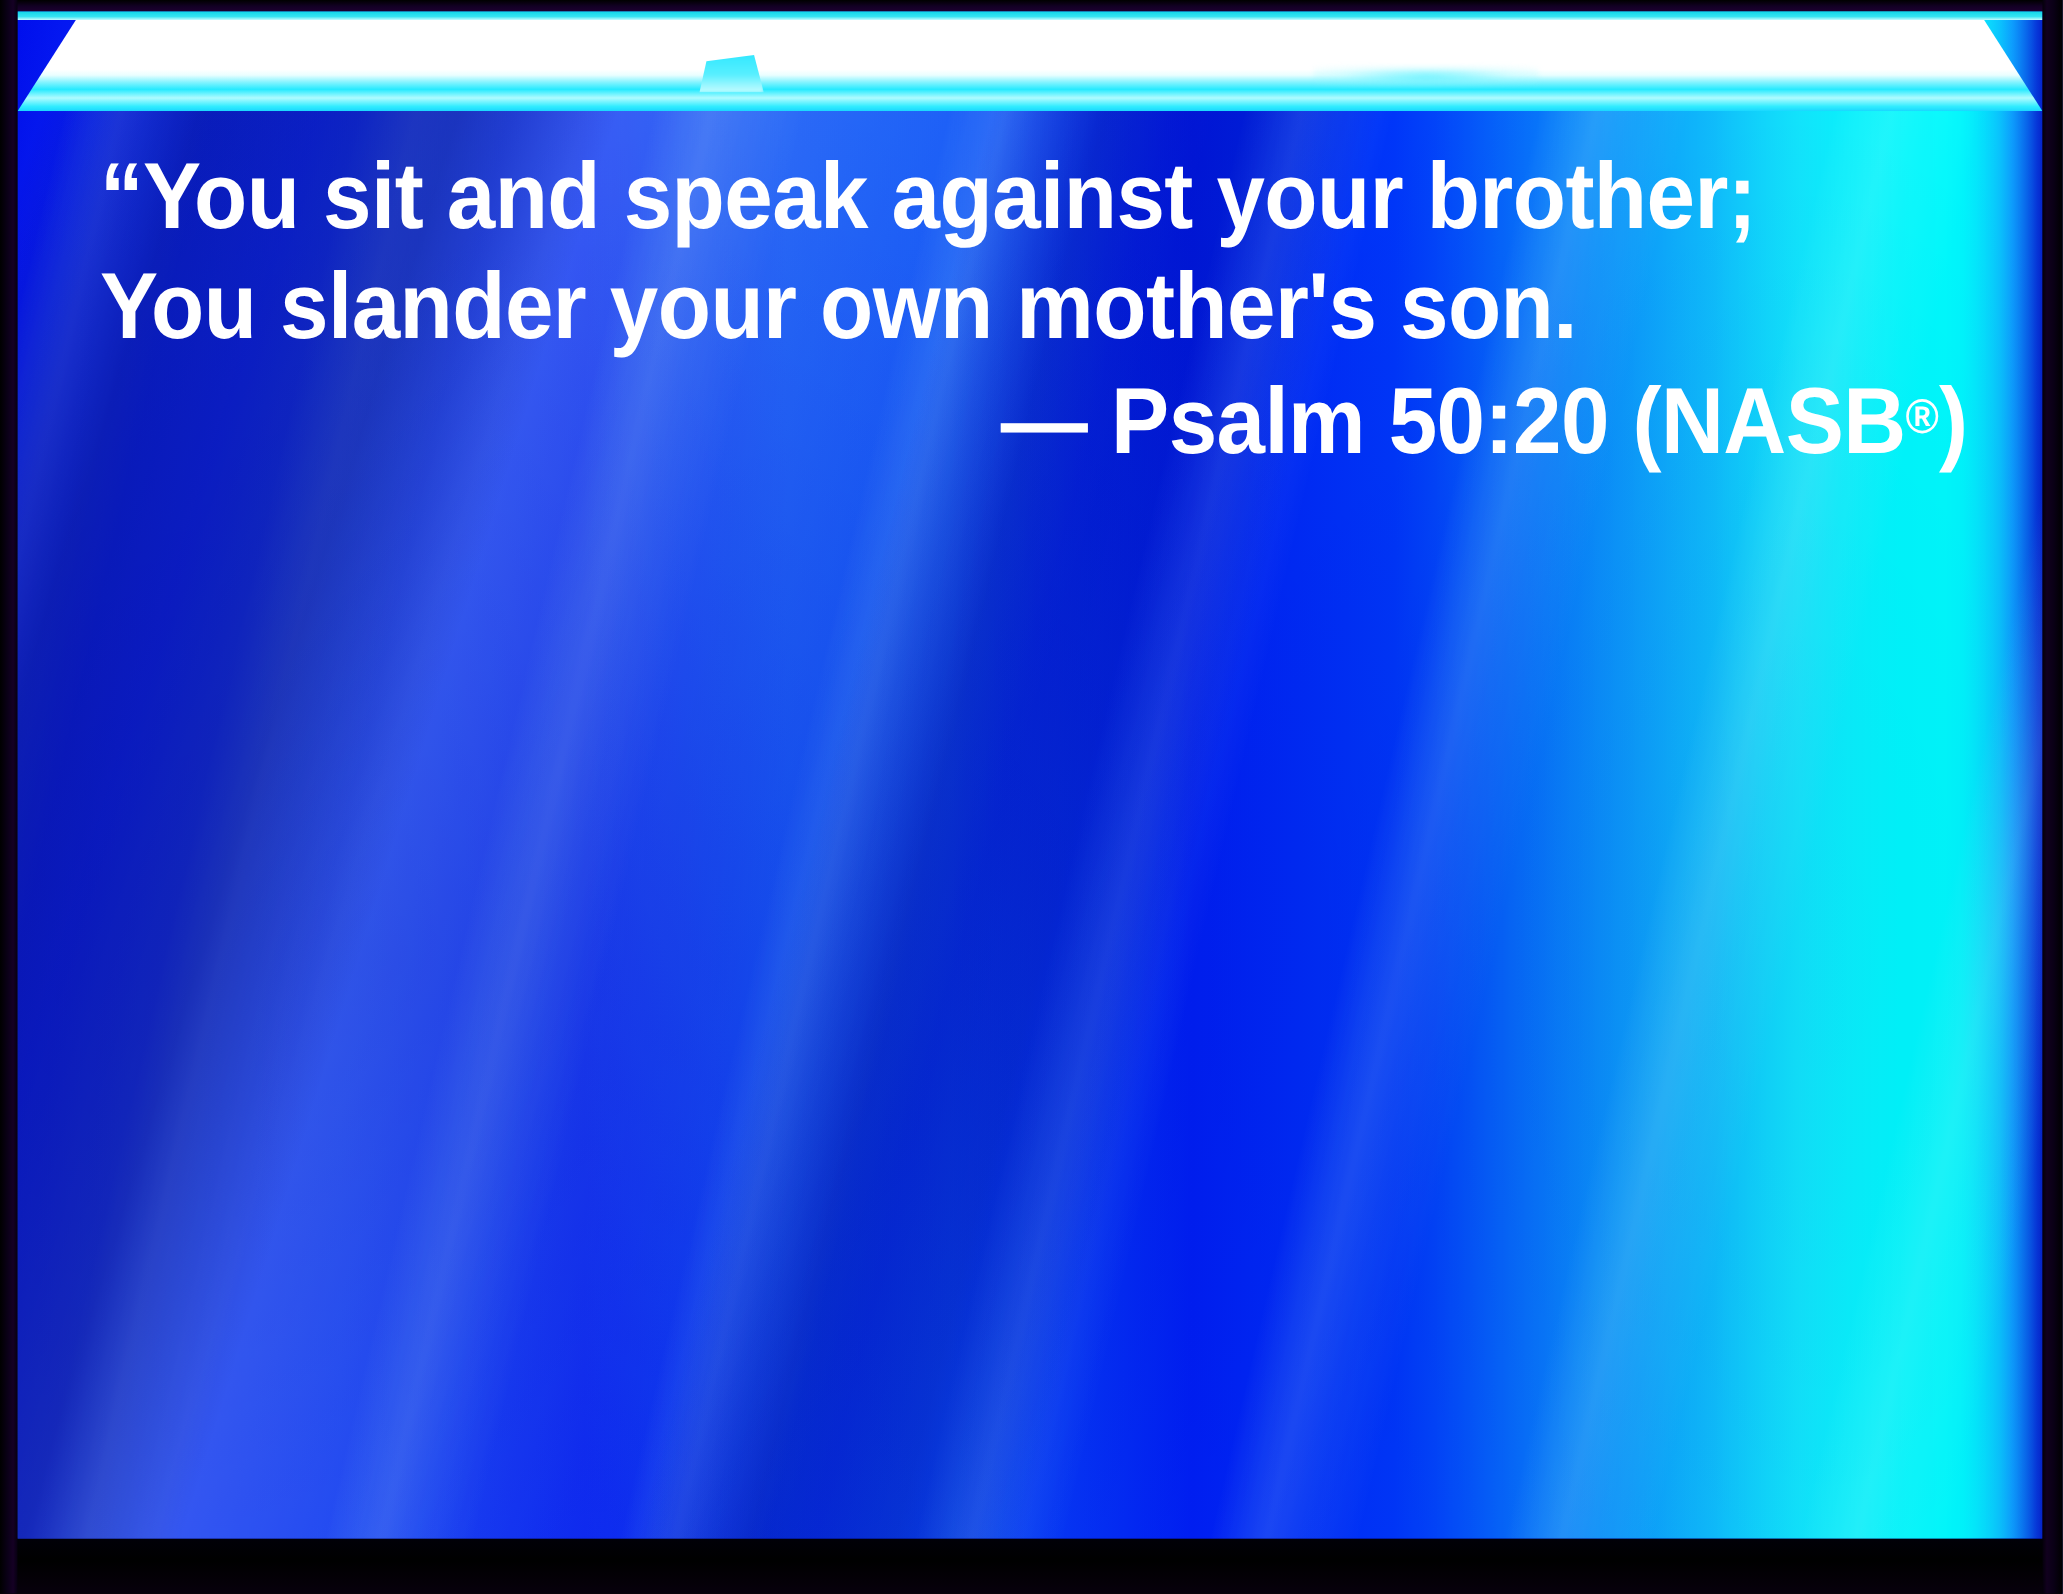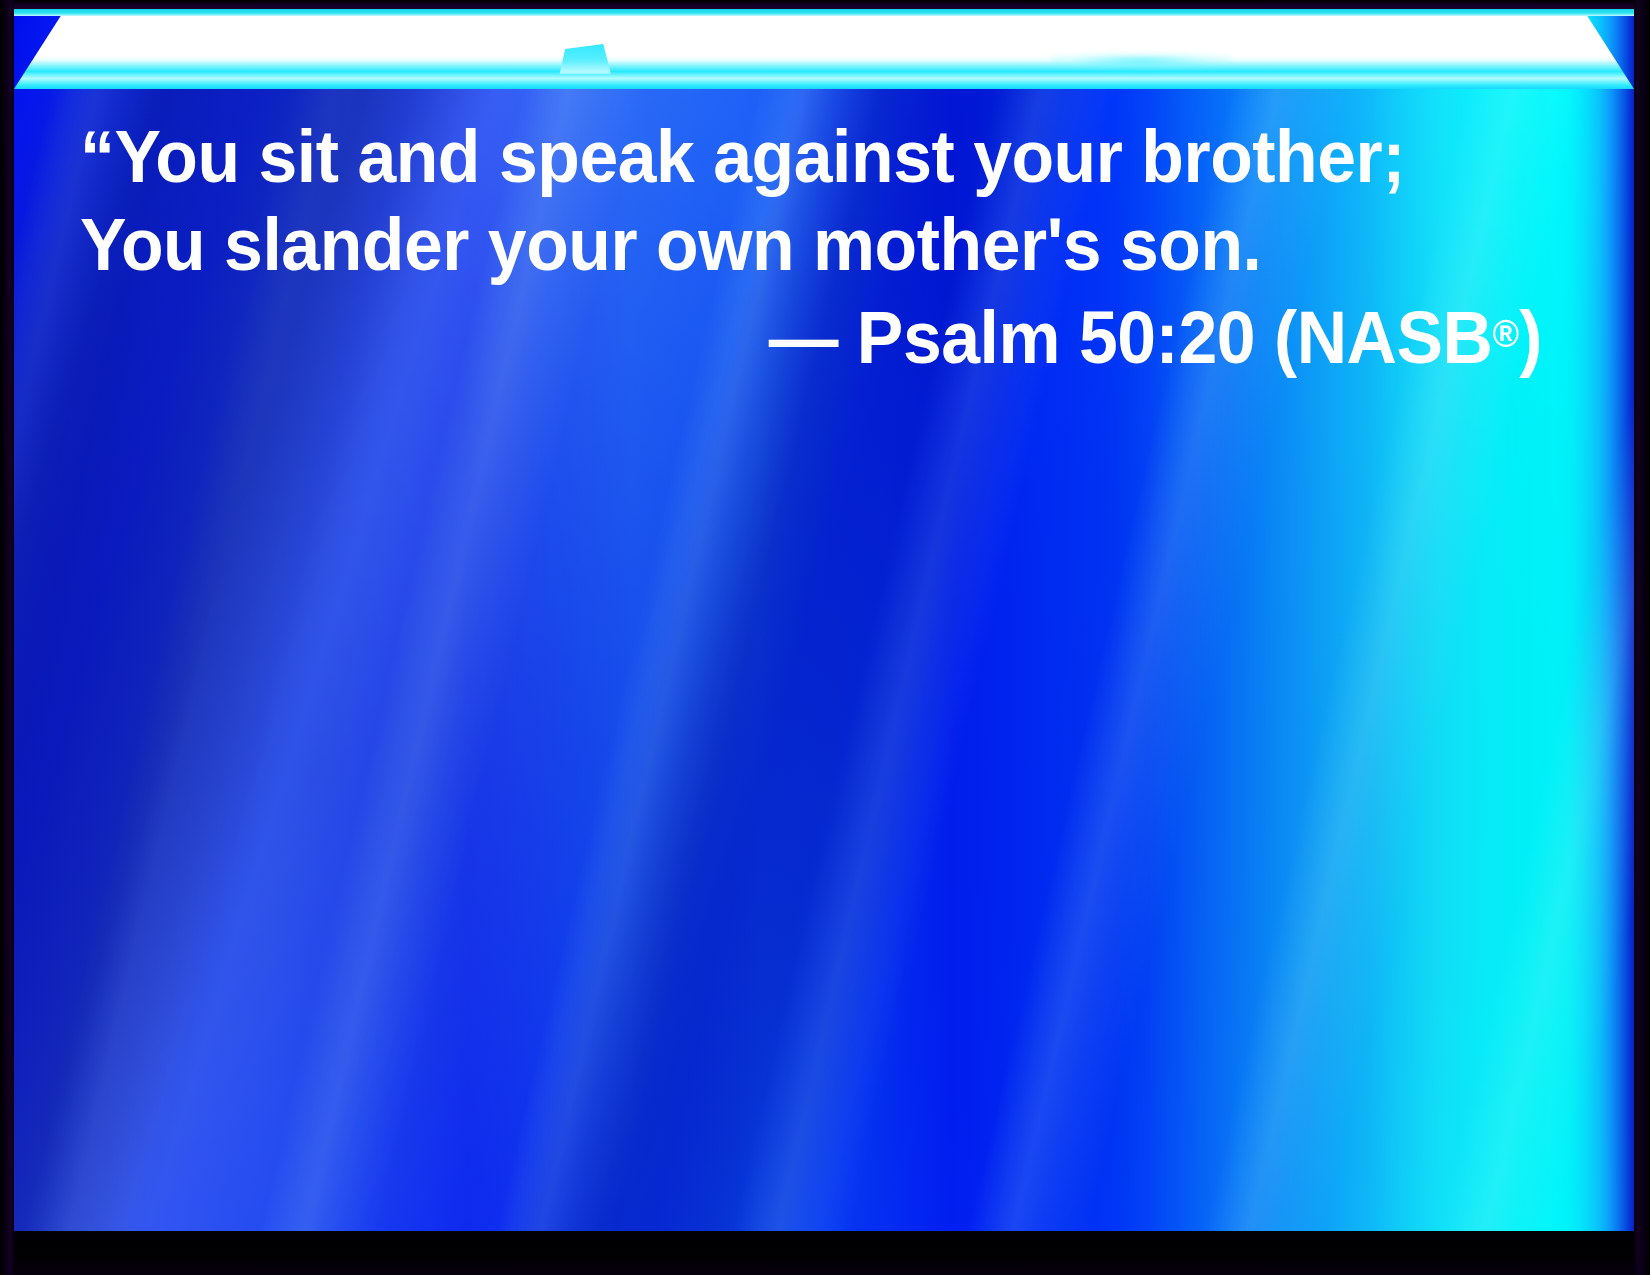--- a/index.html
+++ b/index.html
@@ -223,21 +223,21 @@
     filter: blur(2px);
   }
 
   
   #verse-block {
     position: absolute;
     left: 0;
     top: 112px;
     width: 1650px;
     z-index: 30;
-    padding: 0 108px 0 80px;
+    padding: 0 76px 0 80px;
     box-sizing: border-box;
   }
   .verse-line {
     color: #ffffff;
     font-family: "Liberation Sans Narrow", "Liberation Sans", "DejaVu Sans", sans-serif;
     font-weight: bold;
     font-size: 75px;
     line-height: 88px;
     letter-spacing: -0.5px;
     white-space: nowrap;

